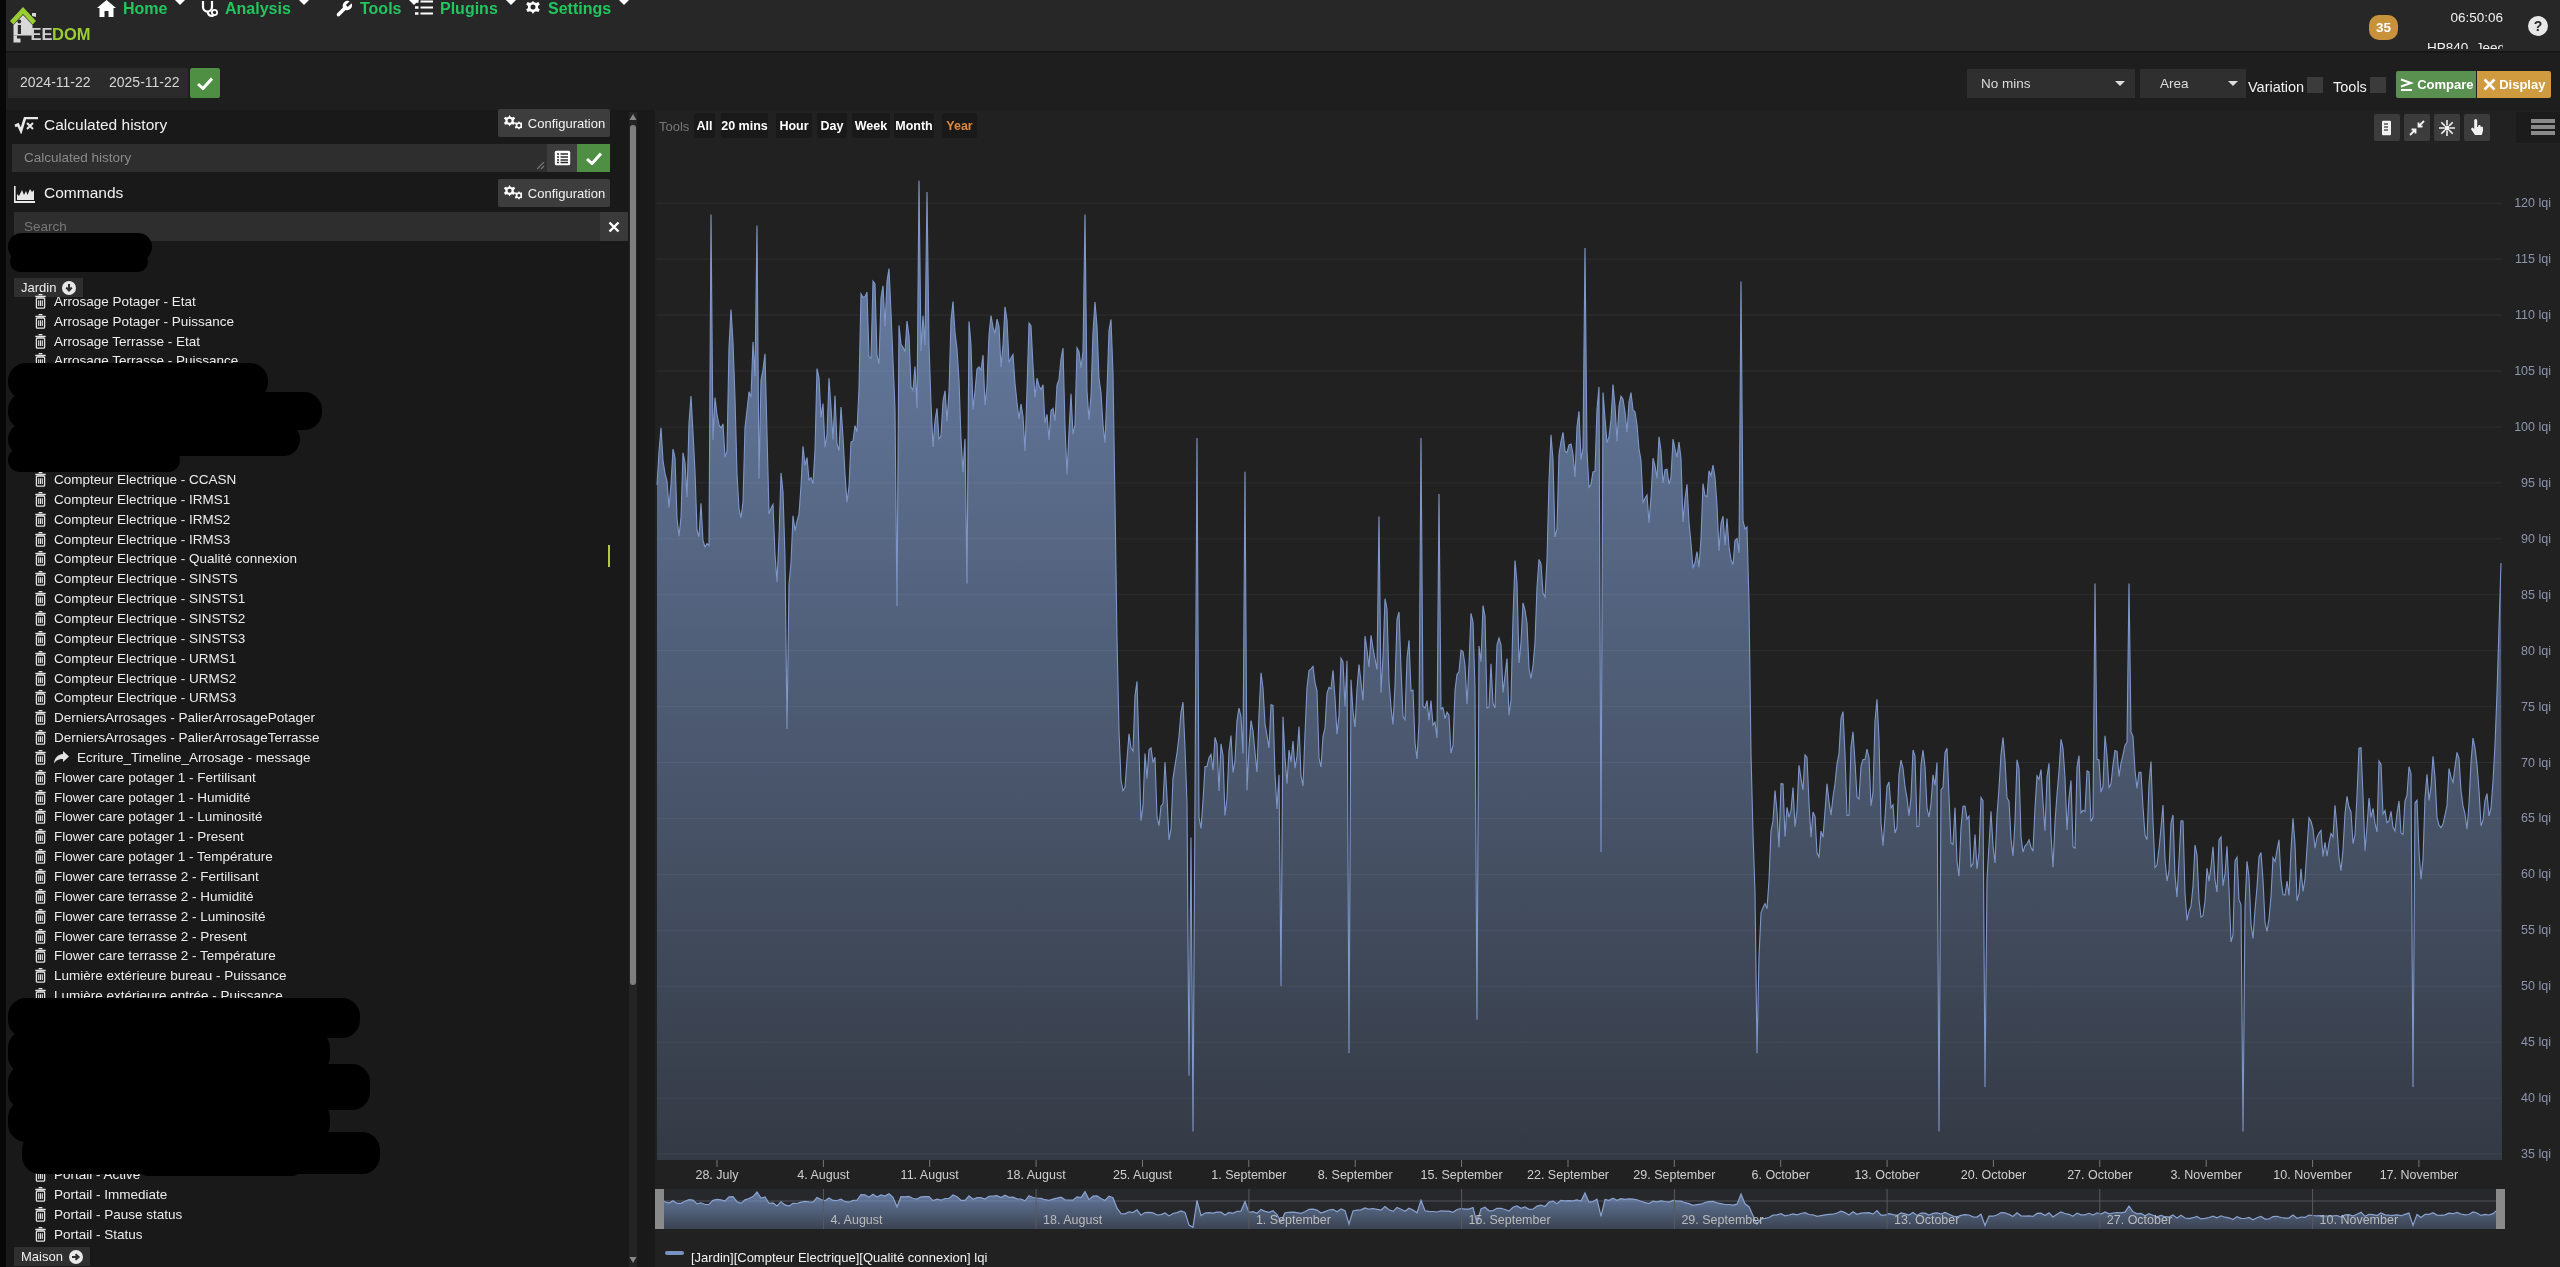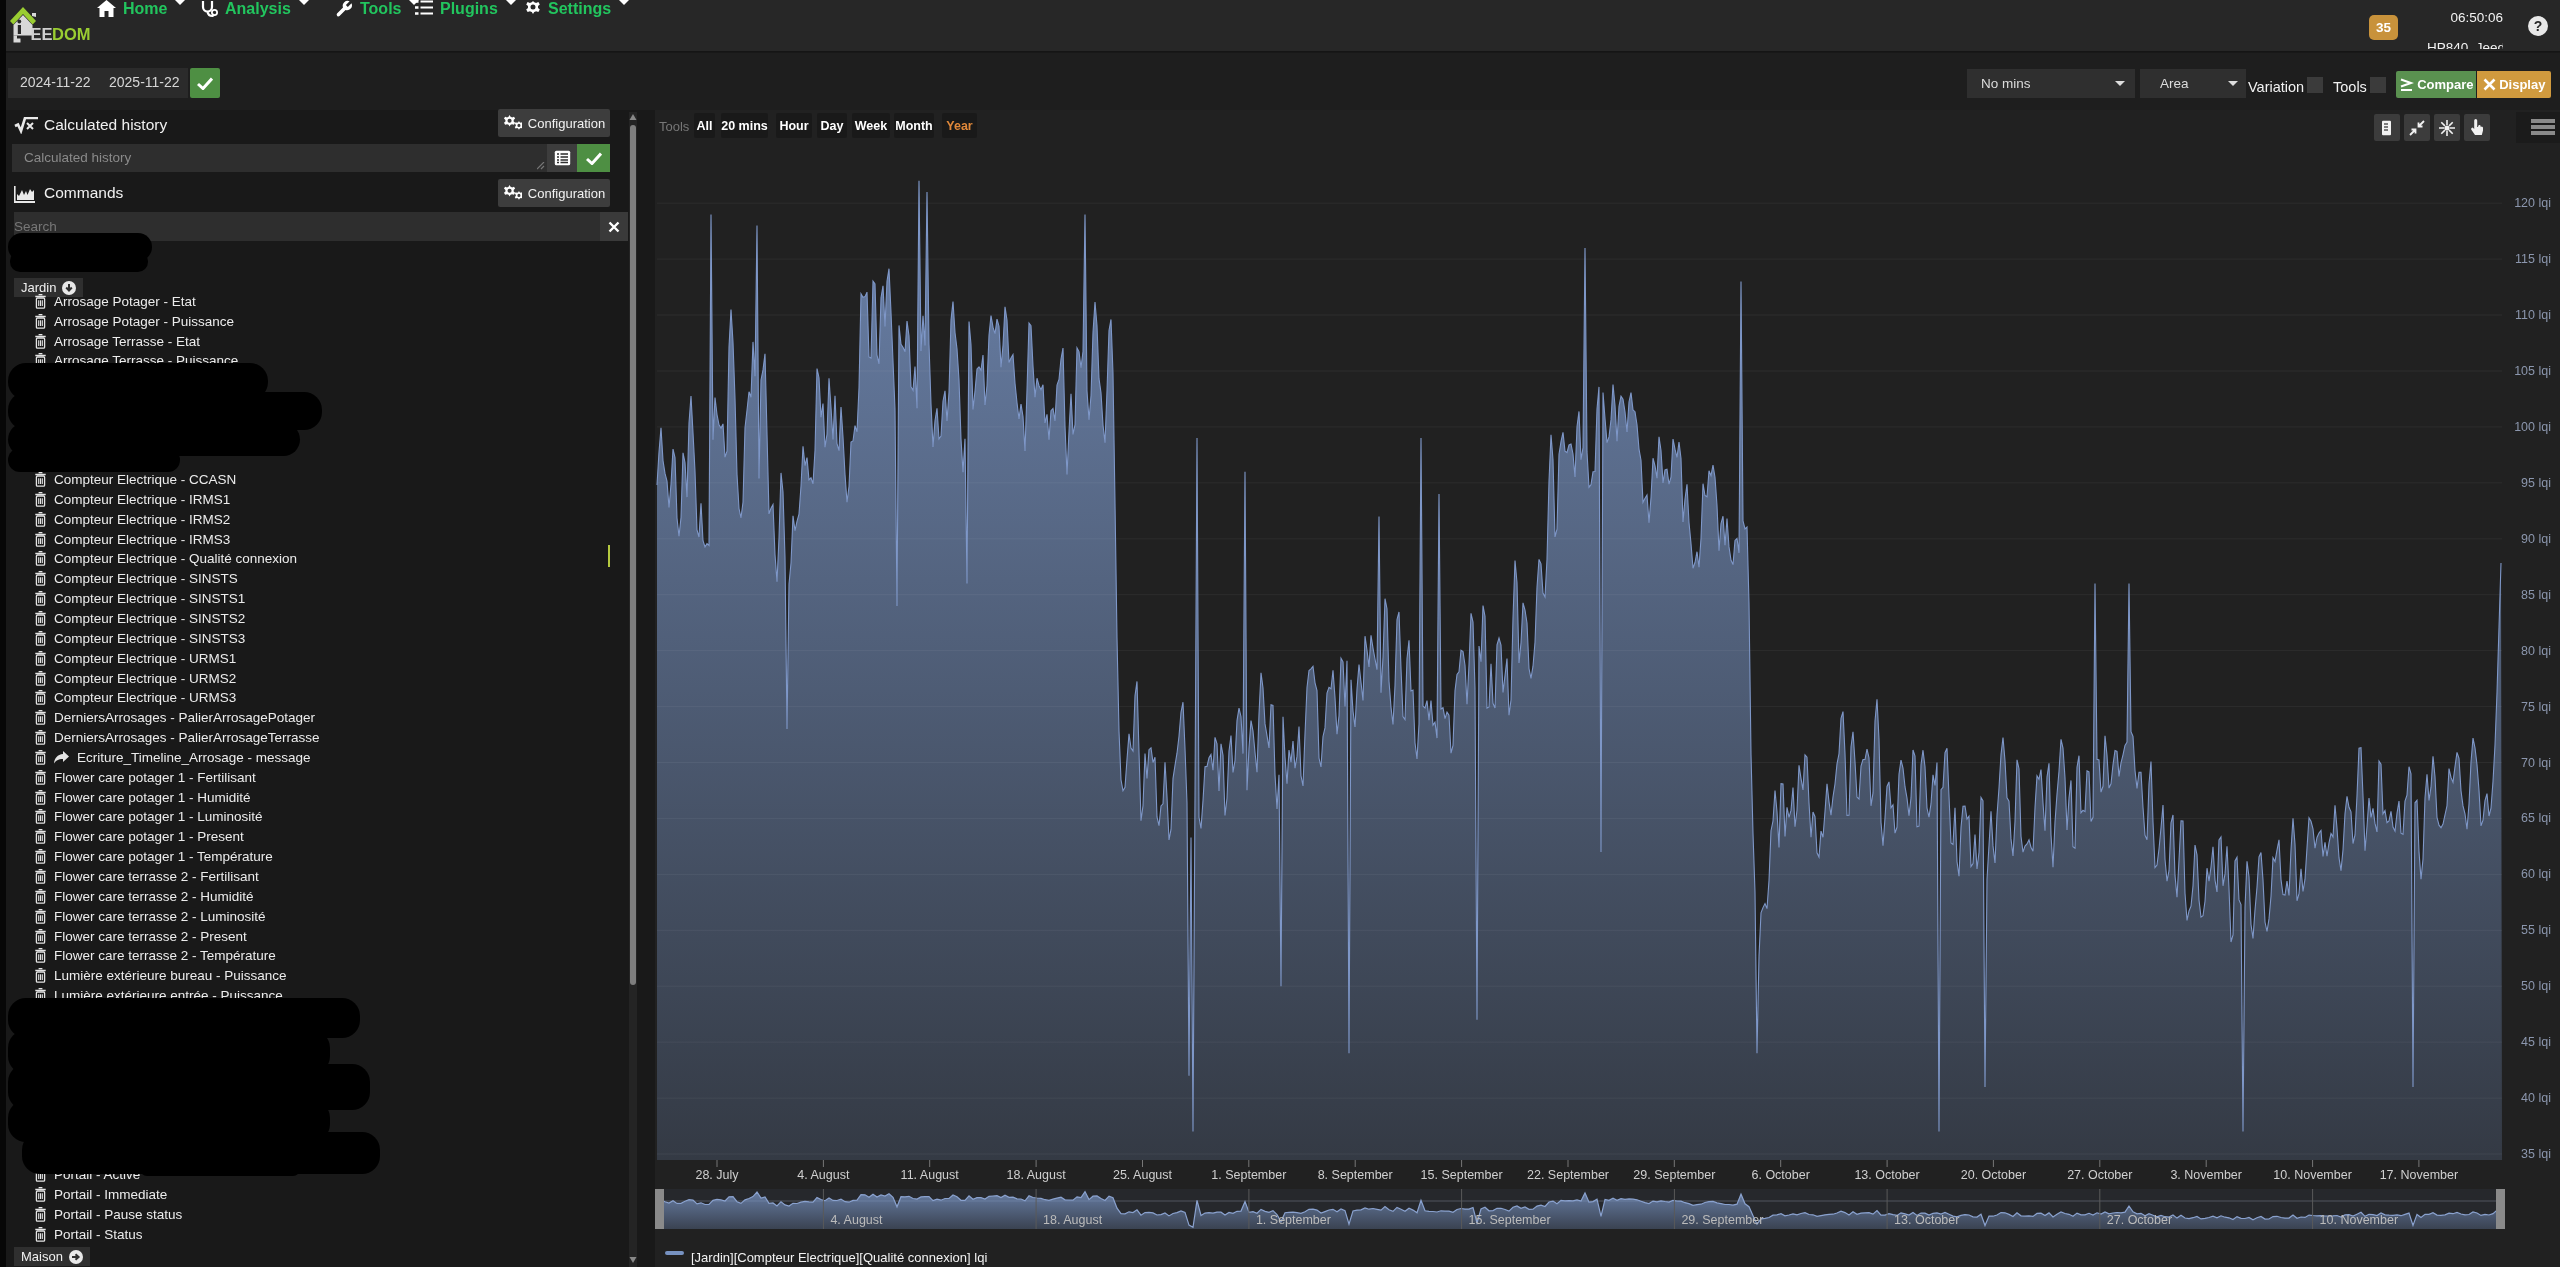--- a/index.html
+++ b/index.html
@@ -50,21 +50,21 @@
  <div class="mitem" style="left:336px"><svg width="17" height="17" viewBox="0 0 17 17">
         <path d="M15.5 3.2 L11.8 6.9 9.9 5 13.6 1.3 A5 5 0 0 0 7 7.6 L1 13.6 A1.8 1.8 0 0 0 3.5 16.1 L9.5 10.1 A5 5 0 0 0 15.5 3.2 Z" fill="#fff"></path>
       </svg> Tools <span class="caret"></span></div>
  <div class="mitem" style="left:415px"><svg width="18" height="15" viewBox="0 0 18 15">
         <path d="M0 1.5 L3.5 1.5 M0 7.5 L3.5 7.5 M0 13.5 L3.5 13.5" stroke="#fff" stroke-width="2.4"></path>
         <path d="M5.5 1.5 L18 1.5 M5.5 7.5 L18 7.5 M5.5 13.5 L18 13.5" stroke="#fff" stroke-width="2.2"></path>
       </svg> Plugins <span class="caret"></span></div>
  <div class="mitem" style="left:525px"><svg width="16" height="16" viewBox="0 0 16 16">
         <path d="M8 1 L9.2 2.2 A6 6 0 0 1 11 2.9 L13.4 2 14.8 4.4 13 6.1 A6 6 0 0 1 13 8 L14.8 9.6 13.4 12 11 11.2 A6 6 0 0 1 9.2 11.9 L8 14 6.8 11.9 A6 6 0 0 1 5 11.2 L2.6 12 1.2 9.6 3 8 A6 6 0 0 1 3 6.1 L1.2 4.4 2.6 2 5 2.9 A6 6 0 0 1 6.8 2.2 Z M8 4.6 A2.5 2.5 0 1 0 8 9.6 A2.5 2.5 0 1 0 8 4.6 Z" fill="#fff" fill-rule="evenodd"></path>
       </svg> Settings <span class="caret"></span></div>
- <div class="abs" style="left:2369px;top:15px;width:29px;height:25px;background:#c8923b;border-radius:5px;color:#fff;font-weight:bold;font-size:13.5px;text-align:center;line-height:25px">35</div>
+ <div class="abs" style="left:2369px;top:15px;width:29px;height:25px;background:#c8923b;border-radius:10px;color:#fff;font-weight:bold;font-size:13.5px;text-align:center;line-height:25px">35</div>
  <div class="abs" style="left:2427px;top:3px;width:76px;height:46px;color:#f2f2f2;font-size:13.5px;text-align:right;overflow:hidden;line-height:30px;white-space:nowrap">06:50:06<br>HP840_Jeedo</div>
  <div class="abs" style="left:2527px;top:15px"><svg width="22" height="22" viewBox="0 0 22 22">
         <circle cx="11" cy="11" r="10" fill="#e8e8e8"></circle>
         <text x="11" y="16" font-size="14" font-weight="bold" fill="#272727" text-anchor="middle">?</text>
       </svg></div>
 </div>
 
 <div id="toolbar">
  <div class="datebox">
       <span style="left:12px">2024-11-22</span>
@@ -125,21 +125,21 @@
       </svg></div>
  <div class="hdr" style="left:44px;top:74px">Commands</div>
  <div class="cfgbtn" style="top:69px"><svg width="19" height="16" viewBox="0 0 19 16">
         <g transform="scale(0.82)">
           <path d="M8 0 L9.2 2.2 A6 6 0 0 1 11 2.9 L13.4 2 14.8 4.4 13 6.1 A6 6 0 0 1 13 8 L14.8 9.6 13.4 12 11 11.2 A6 6 0 0 1 9.2 11.9 L8 14 6.8 11.9 A6 6 0 0 1 5 11.2 L2.6 12 1.2 9.6 3 8 A6 6 0 0 1 3 6.1 L1.2 4.4 2.6 2 5 2.9 A6 6 0 0 1 6.8 2.2 Z M8 4.6 A2.5 2.5 0 1 0 8 9.6 A2.5 2.5 0 1 0 8 4.6 Z" fill="#fff" fill-rule="evenodd"></path>
         </g>
         <g transform="translate(11,6) scale(0.62)">
           <path d="M8 0 L9.2 2.2 A6 6 0 0 1 11 2.9 L13.4 2 14.8 4.4 13 6.1 A6 6 0 0 1 13 8 L14.8 9.6 13.4 12 11 11.2 A6 6 0 0 1 9.2 11.9 L8 14 6.8 11.9 A6 6 0 0 1 5 11.2 L2.6 12 1.2 9.6 3 8 A6 6 0 0 1 3 6.1 L1.2 4.4 2.6 2 5 2.9 A6 6 0 0 1 6.8 2.2 Z M8 4.6 A2.5 2.5 0 1 0 8 9.6 A2.5 2.5 0 1 0 8 4.6 Z" fill="#fff" fill-rule="evenodd"></path>
         </g>
       </svg>Configuration</div>
- <div class="inp" style="left:14px;top:102px;width:586px;height:29px;line-height:29px"><span style="color:#777">Search</span></div>
+ <div class="inp" style="left:14px;top:102px;width:586px;height:29px;line-height:29px"><span style="margin-left:10px;color:#777">Search</span></div>
  <div class="btn abs" style="left:600px;top:102px;width:28px;height:29px;background:#3a3a3a">
       <svg width="12" height="12" viewBox="0 0 12 12">
         <path d="M1.5 1.5 L10.5 10.5 M10.5 1.5 L1.5 10.5" stroke="#fff" stroke-width="2.4"></path>
       </svg>
     </div>
  <div class="grplab" style="left:14px;top:168px">Jardin <svg width="14" height="14" viewBox="0 0 14 14">
         <circle cx="7" cy="7" r="7" fill="#e8e8e8"></circle>
         <path d="M7 3 L7 9 M4.2 6.5 L7 9.6 9.8 6.5" stroke="#2f2f2f" stroke-width="2" fill="none"></path>
       </svg></div>
 <div class="row" style="top:181px"><svg width="11" height="15" viewBox="0 0 11 15">

